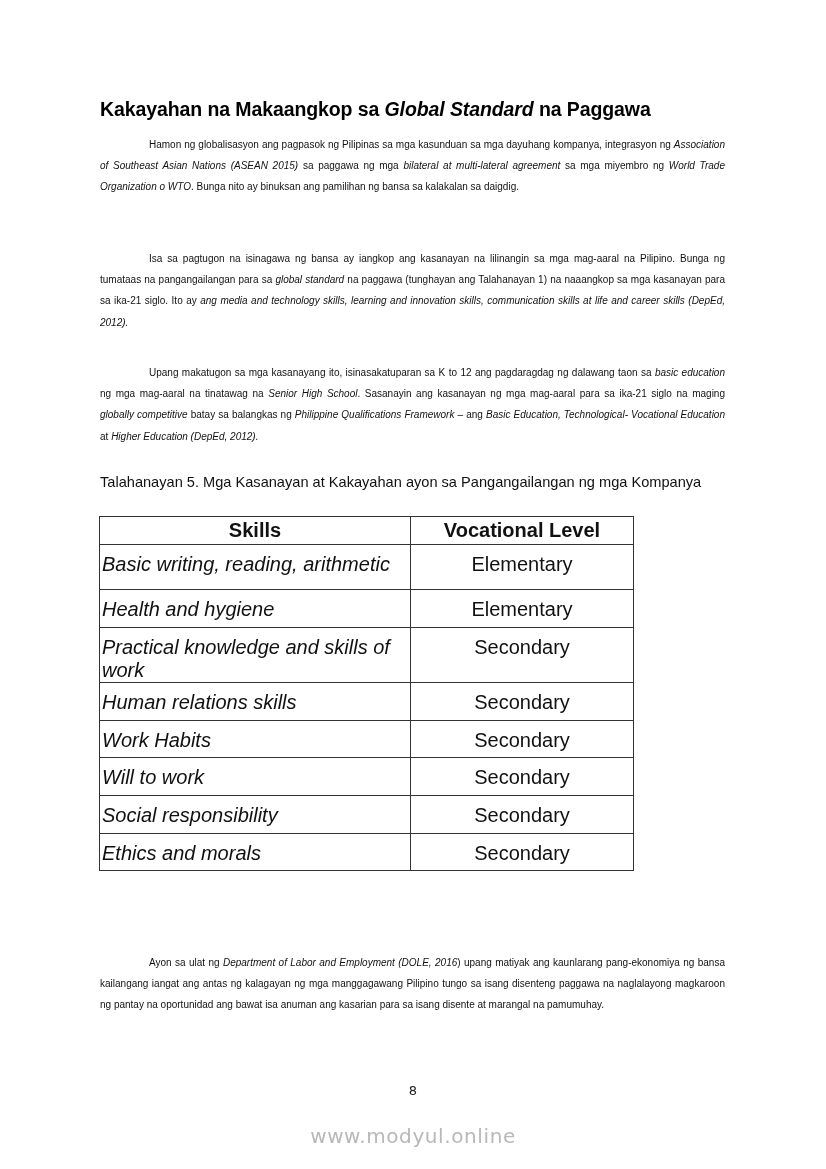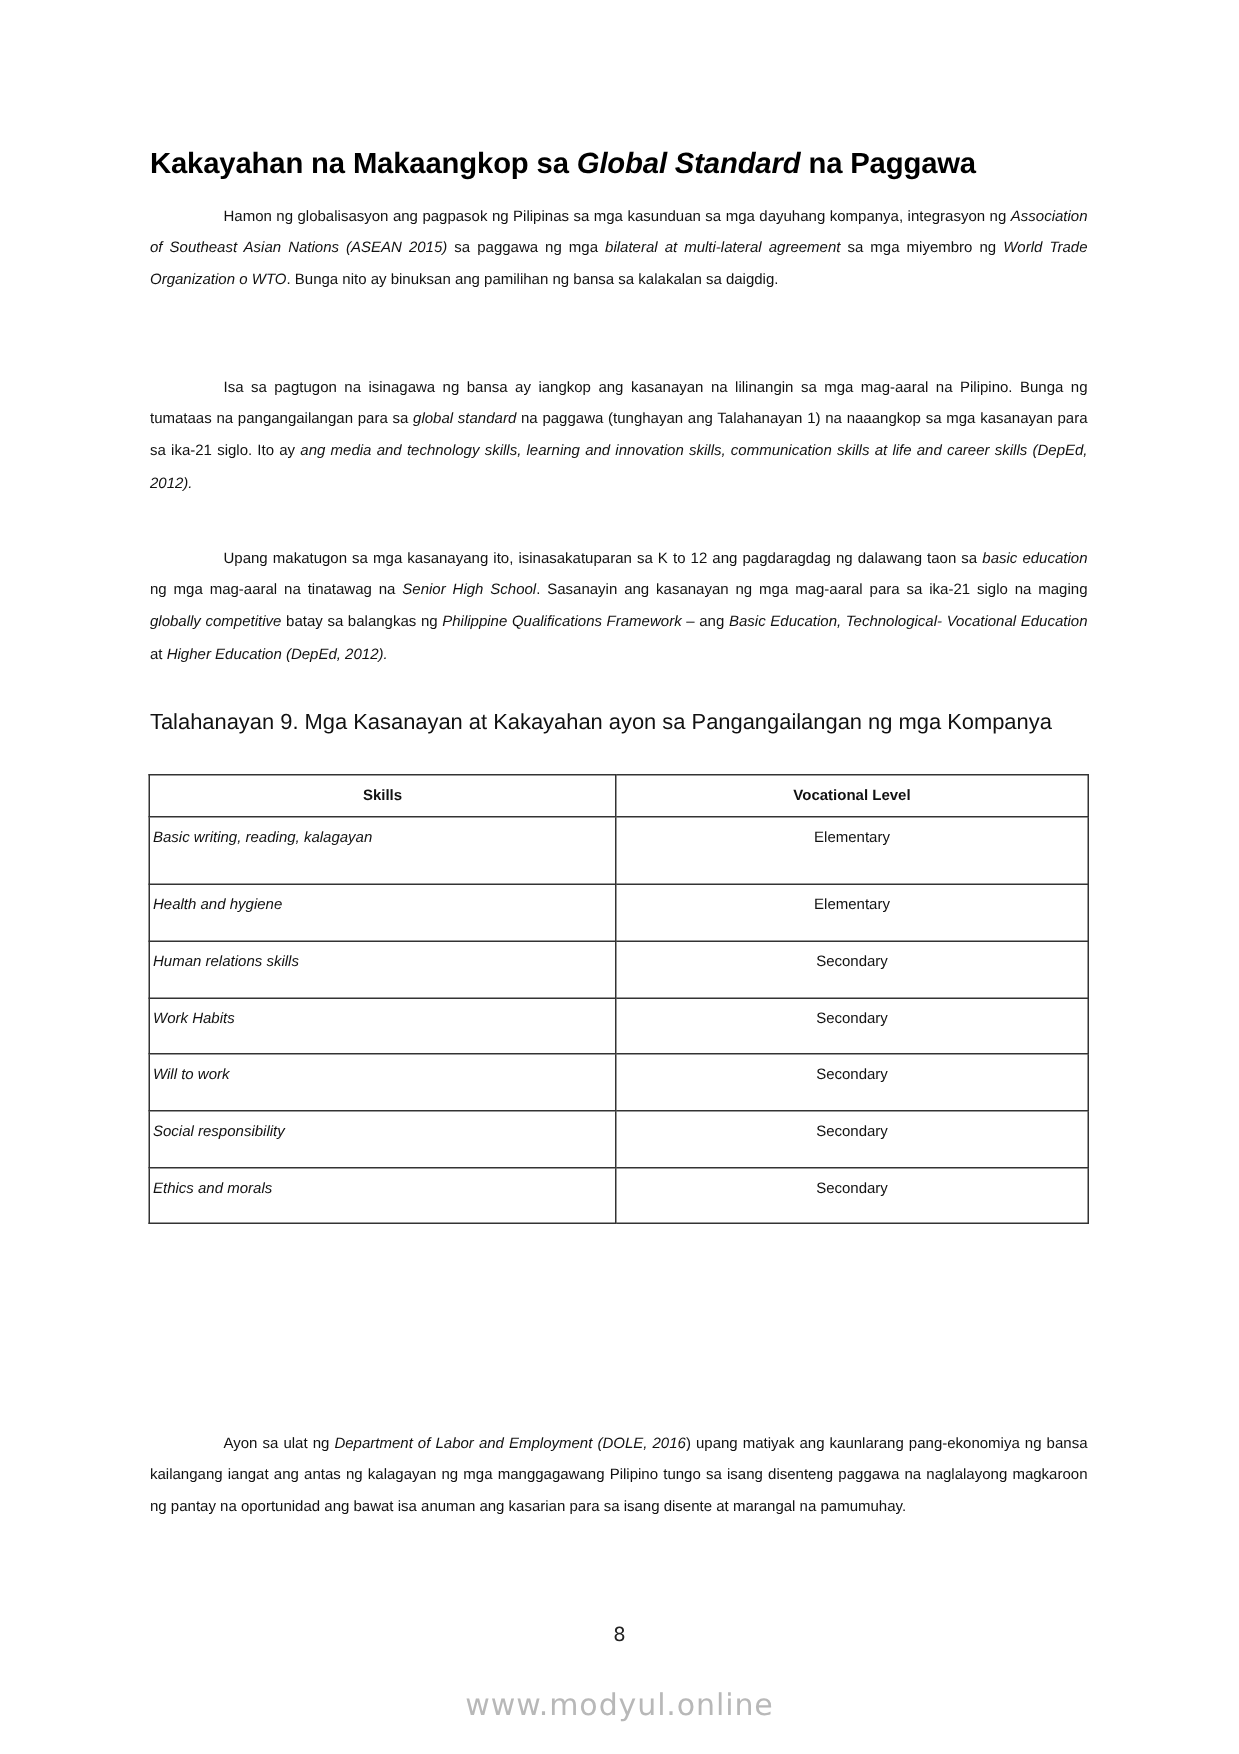--- a/index.html
+++ b/index.html
@@ -16,22 +16,22 @@
   .para {
     position: absolute; left: 0; width: 625px; margin: 0;
     font-size: 10px; line-height: 21.2px; text-align: justify;
   }
   .para .indent { display: inline-block; width: 49px; }
   .caption {
     position: absolute; left: 0; top: 472px; width: 640px; margin: 0;
     font-size: 14.6px; line-height: 21px; white-space: nowrap;
   }
   table.skills {
-    position: absolute; left: -1px; top: 516px; width: 627px;
-    border-collapse: collapse; font-size: 10px;
+    position: absolute; left: -1px; top: 516px; width: 535px;
+    border-collapse: collapse; font-size: 20px;
   }
   table.skills th, table.skills td {
     border: 1.6px solid #333333; padding: 0 0 0 2px; vertical-align: top;
   }
   table.skills th { font-weight: bold; text-align: center; height: 27px; vertical-align: middle; padding: 0; }
   table.skills th.c1 { width: 310px; }
   table.skills td.skill { font-style: italic; padding-top: 8px; }
   table.skills td.level { text-align: center; padding-top: 8px; padding-left: 0; }
   .pagenum {
     position: absolute; left: 0; width: 826px; top: 1083px; text-align: center;
@@ -47,37 +47,41 @@
 </head>
 <body>
 
 <div class="page">
   <h1><span>Kakayahan na Makaangkop sa </span><i>Global Standard</i><span> na Paggawa</span></h1>
 
   <p class="para" style="top:134px"><span class="indent"></span><span>Hamon ng globalisasyon ang pagpasok ng Pilipinas sa mga kasunduan sa mga dayuhang kompanya, integrasyon ng </span><i>Association of Southeast Asian Nations (ASEAN 2015)</i><span> sa paggawa ng mga </span><i>bilateral at multi-lateral agreement</i><span> sa mga miyembro ng </span><i>World Trade Organization o WTO</i><span>. Bunga nito ay binuksan ang pamilihan ng bansa sa kalakalan sa daigdig.</span></p>
   <p class="para" style="top:248px"><span class="indent"></span><span>Isa sa pagtugon na isinagawa ng bansa ay iangkop ang kasanayan na lilinangin sa mga mag-aaral na Pilipino. Bunga ng tumataas na pangangailangan para sa </span><i>global standard</i><span> na paggawa (tunghayan ang Talahanayan 1) na naaangkop sa mga kasanayan para sa ika-21 siglo. Ito ay </span><i>ang media and technology skills, learning and innovation skills, communication skills at life and career skills (DepEd, 2012).</i></p>
   <p class="para" style="top:362px"><span class="indent"></span><span>Upang makatugon sa mga kasanayang ito, isinasakatuparan sa K to 12 ang pagdaragdag ng dalawang taon sa </span><i>basic education</i><span> ng mga mag-aaral na tinatawag na </span><i>Senior High School</i><span>. Sasanayin ang kasanayan ng mga mag-aaral para sa ika-21 siglo na maging </span><i>globally competitive</i><span> batay sa balangkas ng </span><i>Philippine Qualifications Framework</i><span> – ang </span><i>Basic Education, Technological- Vocational Education</i><span> at </span><i>Higher Education (DepEd, 2012).</i></p>
 
-  <p class="caption">Talahanayan 9. Mga Kasanayan at Kakayahan ayon sa Pangangailangan ng mga Kompanya</p>
+  <p class="caption">Talahanayan 5. Mga Kasanayan at Kakayahan ayon sa Pangangailangan ng mga Kompanya</p>
 
   <table class="skills">
     <thead>
       <tr>
         <th class="c1">Skills</th>
         <th>Vocational Level</th>
       </tr>
     </thead>
     <tbody id="table-body">
         <tr style="height: 45px;">
-          <td class="skill">Basic writing, reading, kalagayan</td>
+          <td class="skill">Basic writing, reading, arithmetic</td>
           <td class="level">Elementary</td>
         </tr>
         <tr style="height: 38px;">
           <td class="skill">Health and hygiene</td>
           <td class="level">Elementary</td>
+        </tr>
+        <tr style="height: 38px;">
+          <td class="skill">Practical knowledge and skills of work</td>
+          <td class="level">Secondary</td>
         </tr>
         <tr style="height: 38px;">
           <td class="skill">Human relations skills</td>
           <td class="level">Secondary</td>
         </tr>
         <tr style="height: 37px;">
           <td class="skill">Work Habits</td>
           <td class="level">Secondary</td>
         </tr>
         <tr style="height: 38px;">

